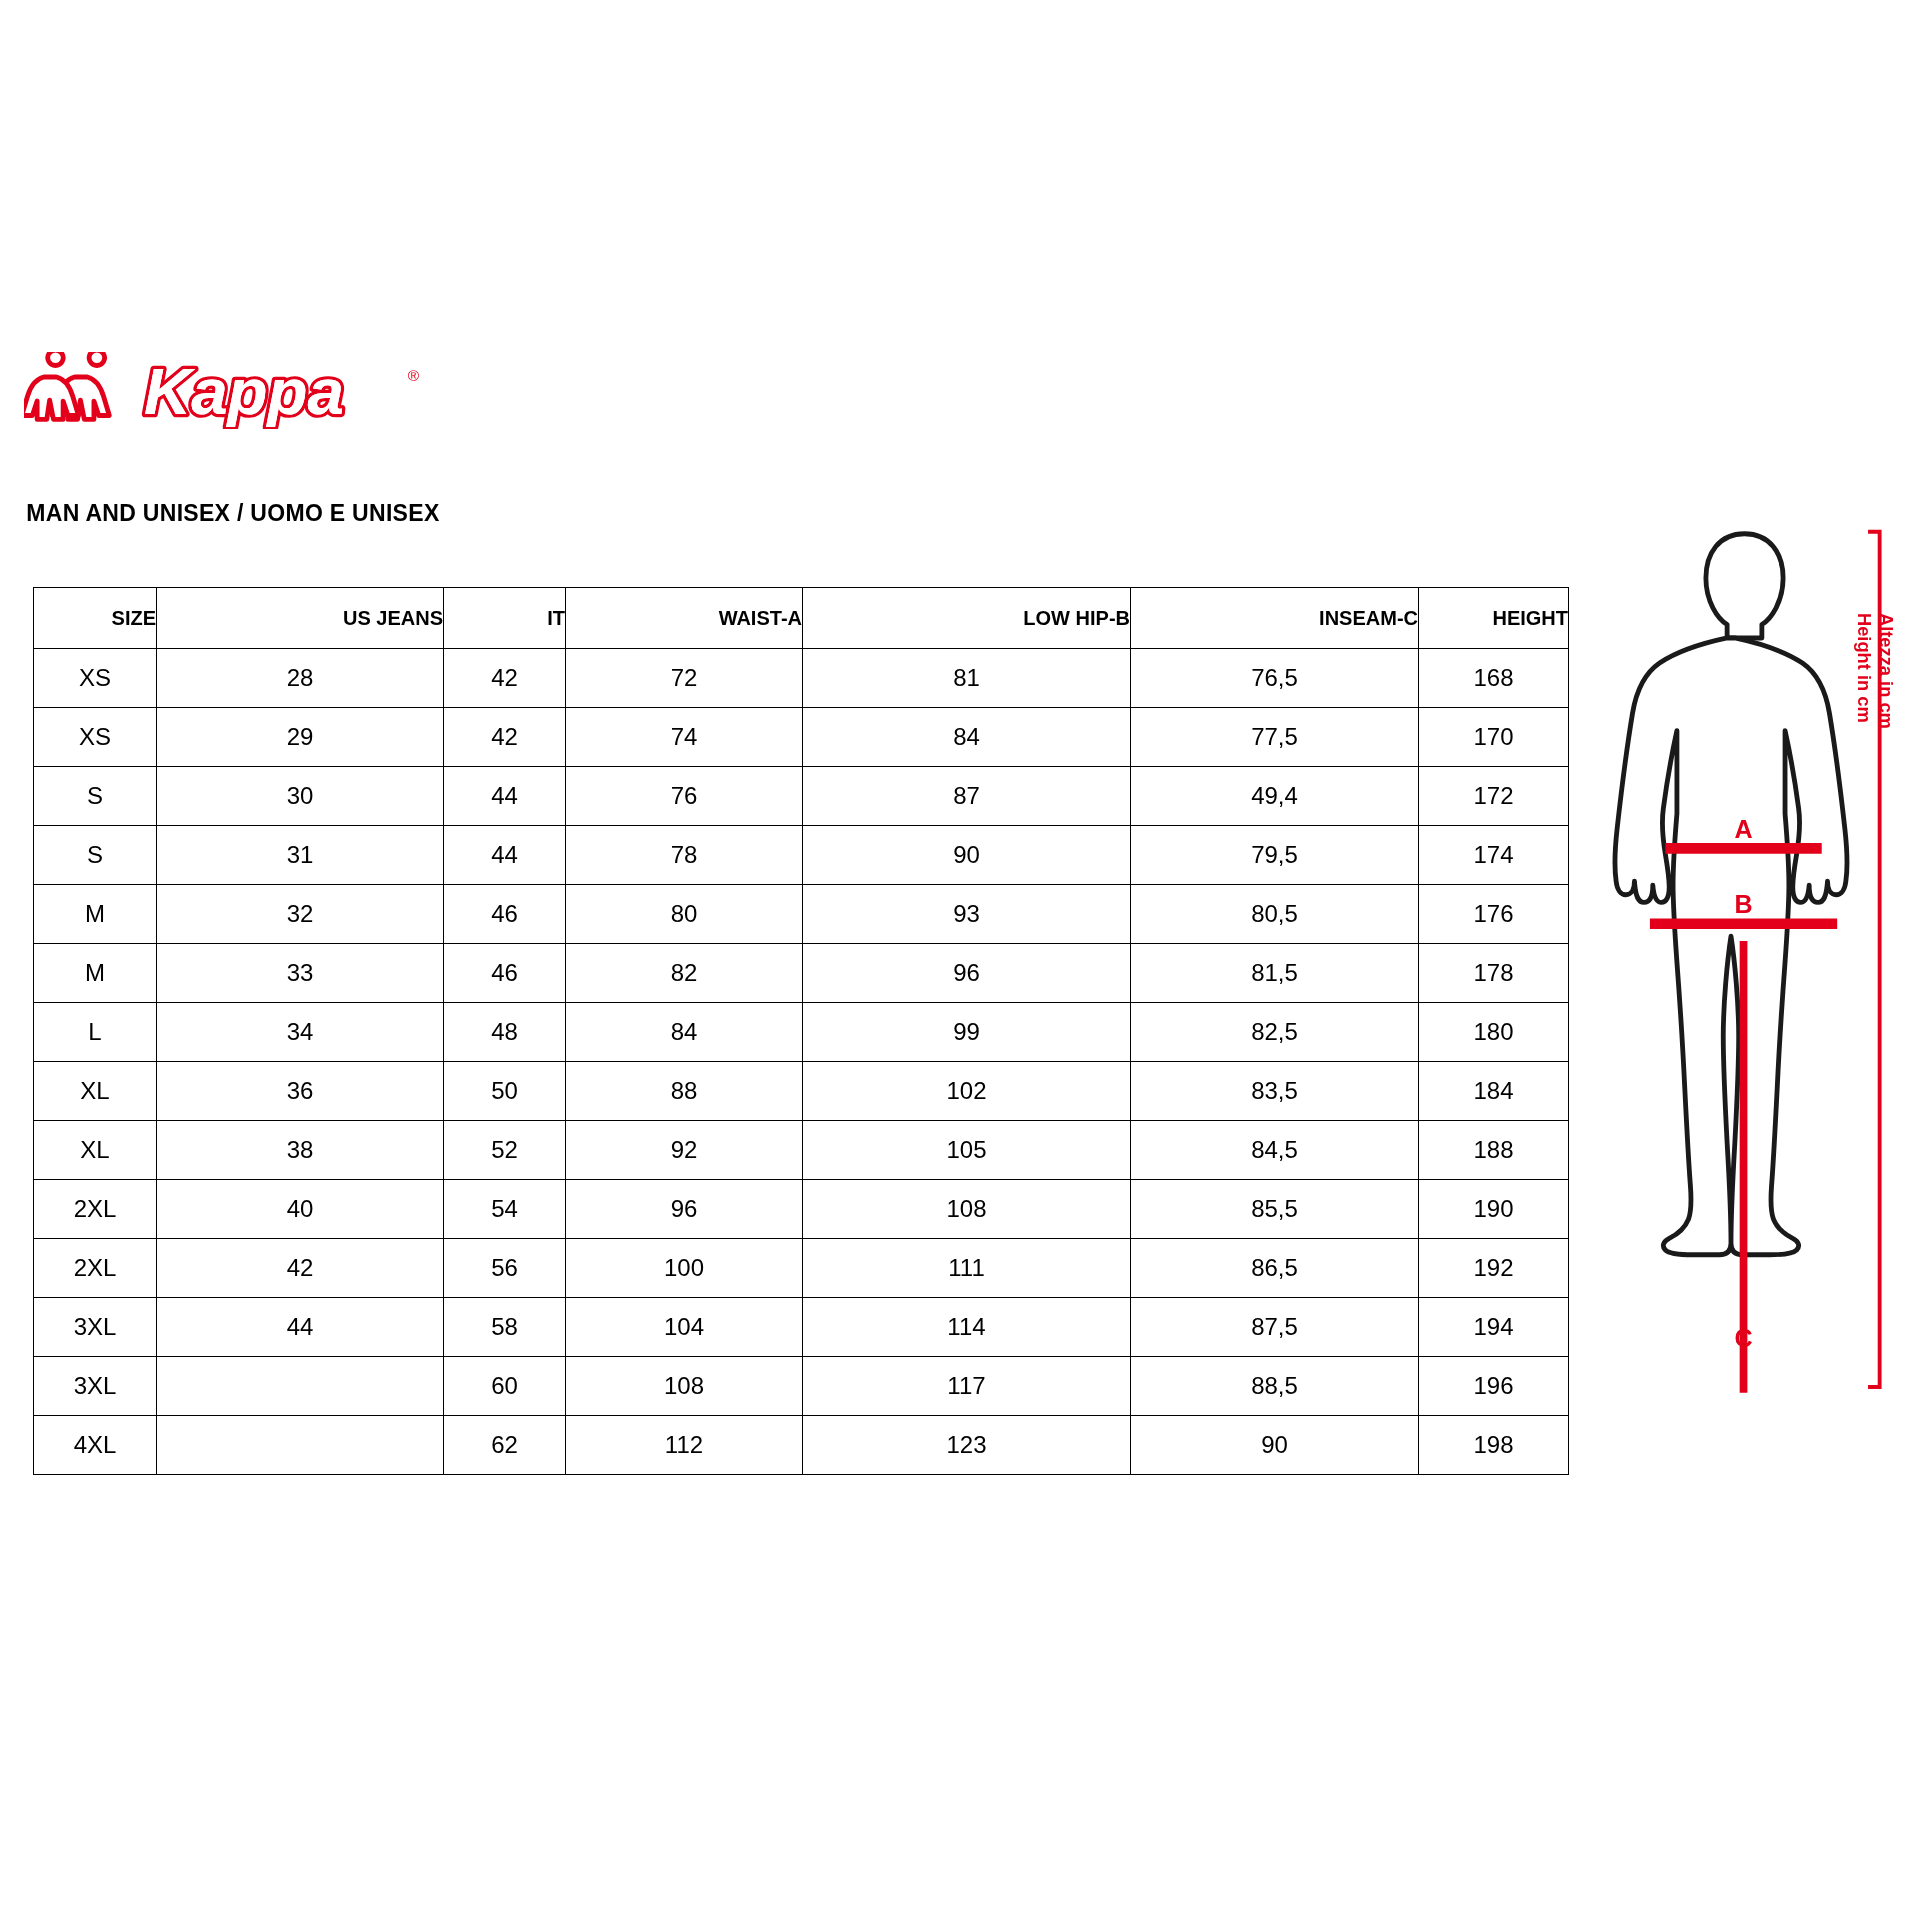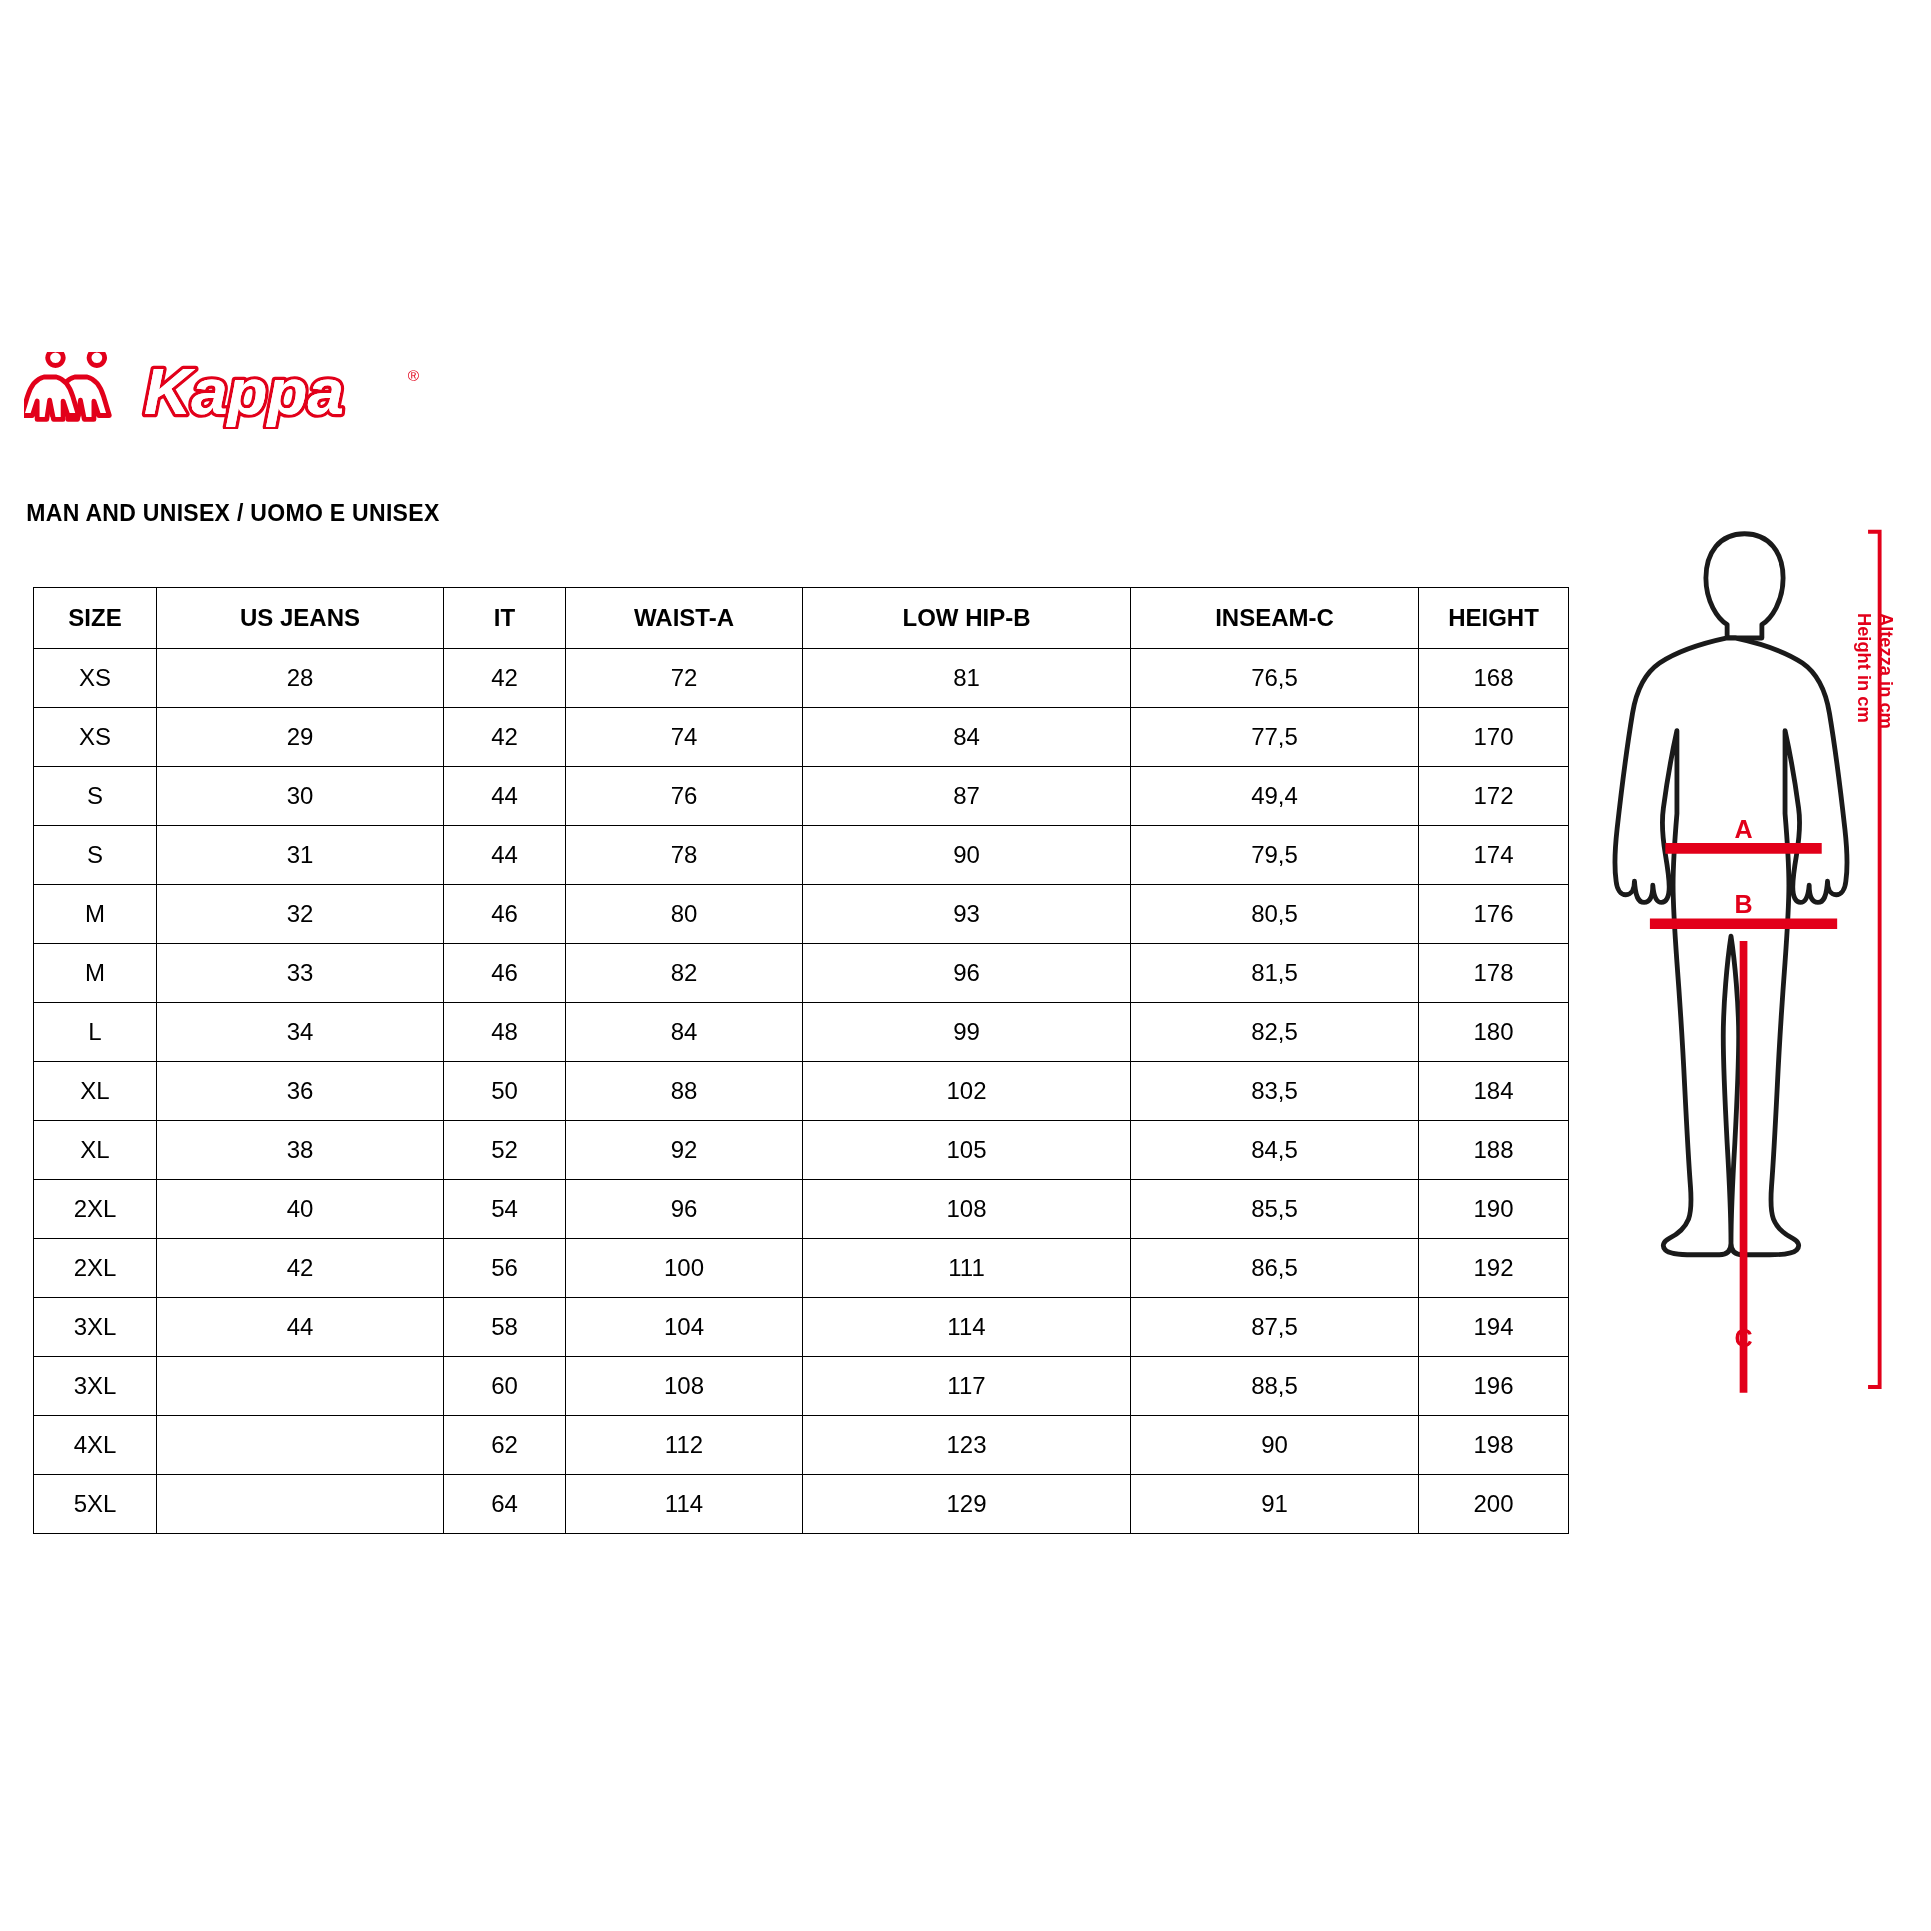--- a/index.html
+++ b/index.html
@@ -56,22 +56,23 @@
     border: 1.9px solid #000000;
     text-align: center;
     font-size: 24px;
     height: 58px;
     padding: 0;
     font-weight: normal;
     background: #ffffff;
   }
   .size-table th {
     font-weight: bold;
-    font-size: 24px;
+    font-size: 20px;
     height: 60px;
+    text-align: right;
   }
   .size-table td.size-cell {
     font-weight: normal;
   }
   .col-size { width: 123px; }
   .col-us   { width: 287px; }
   .col-it   { width: 122px; }
   .col-waist{ width: 237px; }
   .col-hip  { width: 328px; }
   .col-inseam { width: 288px; }
@@ -269,29 +270,20 @@
         <td>196</td>
       </tr>
       <tr>
         <td class="size-cell">4XL</td>
         <td></td>
         <td>62</td>
         <td>112</td>
         <td>123</td>
         <td>90</td>
         <td>198</td>
-      </tr>
-      <tr>
-        <td class="size-cell">5XL</td>
-        <td></td>
-        <td>64</td>
-        <td>114</td>
-        <td>129</td>
-        <td>91</td>
-        <td>200</td>
       </tr>
     </tbody>
   </table>
 
   <div class="figure-panel">
     <svg class="figure-svg" width="309" height="1028" viewBox="0 0 320 1065" xmlns="http://www.w3.org/2000/svg">
 
       <g fill="#ffffff" stroke="#1a1a1a" stroke-width="5" stroke-linejoin="round" stroke-linecap="round">
 
         <path d="M160 8 c-26 0 -40 20 -40 46 c0 24 12 42 22 48 l0 14 l36 0 l0 -14 c10 -6 22 -24 22 -48 c0 -26 -14 -46 -40 -46 z"></path>

